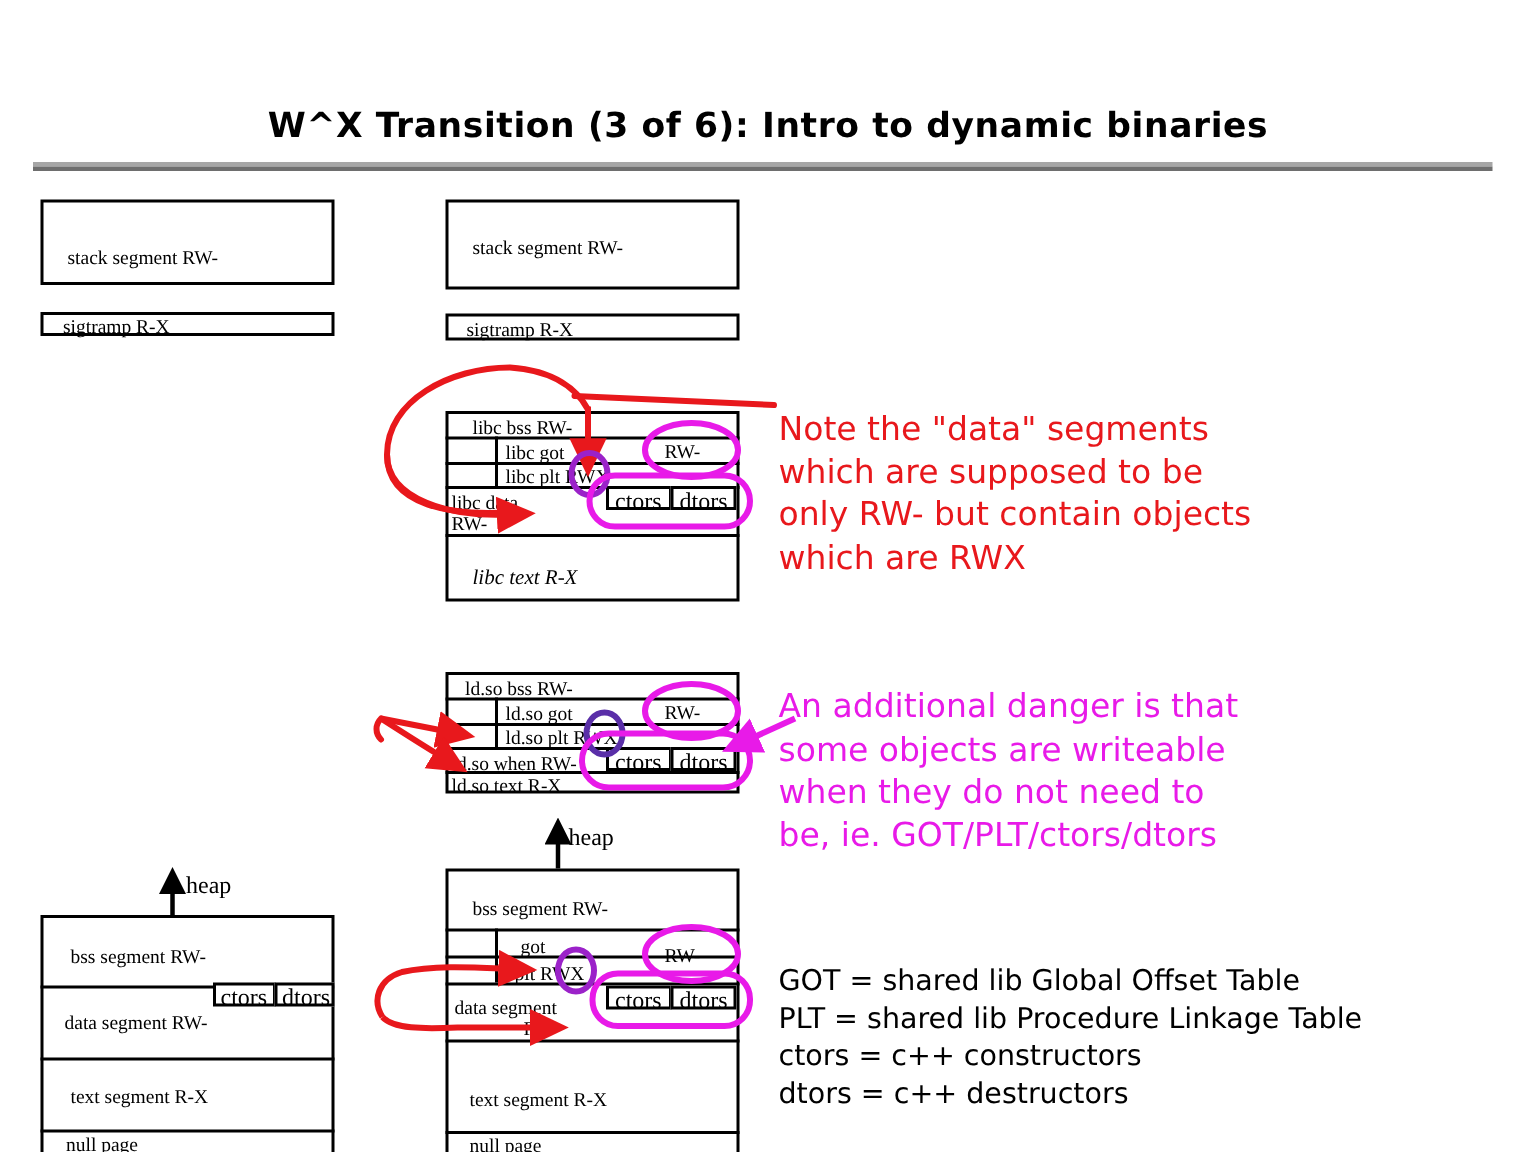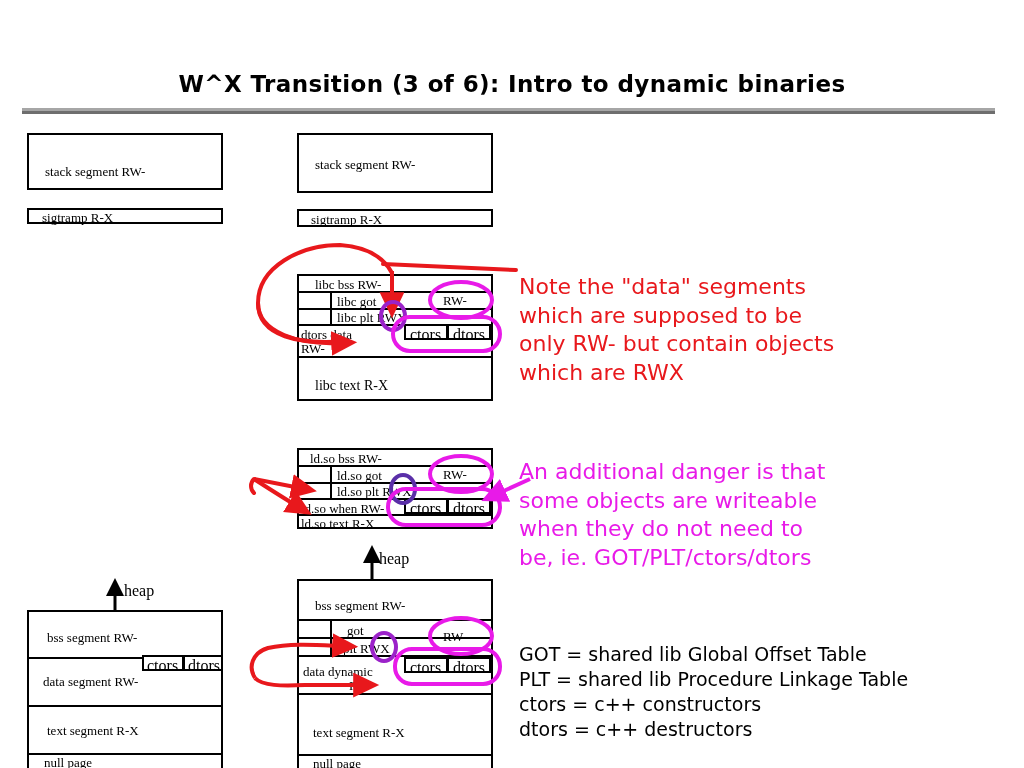--- a/index.html
+++ b/index.html
@@ -21,21 +21,21 @@
 
   
   .box{position:absolute;box-sizing:border-box;border:2px solid #000;background:#fff;}
   .hline{position:absolute;background:#000;height:2px;}
   .vline{position:absolute;background:#000;width:2px;}
   .lbl{
     position:absolute;font-family:"Liberation Serif",serif;color:#000;
     white-space:nowrap;line-height:1;
   }
   .s13{font-size:13px;}
-  .s14{font-size:14px;}
+  .s14{font-size:14px;font-style:italic;}
   .s12{font-size:16px;}
 
   
   .note{
     position:absolute;font-family:"DejaVu Sans",sans-serif;
     line-height:1.30;white-space:pre-line;font-weight:normal;
   }
   .note.blue{color:#1414d2;font-size:22px;}
   .note.red{color:#e8181c;font-size:22px;}
   .note.mag{color:#e81ae8;font-size:22px;}
@@ -89,21 +89,21 @@
   <div class="hline" style="left:297px;top:311px;width:196px;"></div>
   <div class="vline" style="left:330px;top:246px;height:33px;"></div>
   <div class="lbl s13" style="left:315px;top:233px;">libc bss RW-</div>
   <div class="lbl s13" style="left:337px;top:250px;">libc got</div>
   <div class="lbl s13" style="left:337px;top:266px;">libc plt RWX</div>
   <div class="lbl s13" style="left:443px;top:249px;">RW-</div>
   <div class="box" style="left:404px;top:279px;width:44px;height:16px;"></div>
   <div class="box" style="left:447px;top:279px;width:44px;height:16px;"></div>
   <div class="lbl s12" style="left:410px;top:282px;">ctors</div>
   <div class="lbl s12" style="left:453px;top:282px;">dtors</div>
-  <div class="lbl s13" style="left:301px;top:283px;">dtors data</div>
+  <div class="lbl s13" style="left:301px;top:283px;">libc data</div>
   <div class="lbl s13" style="left:301px;top:297px;">RW-</div>
   <div class="lbl s14" style="left:315px;top:334px;">libc text R-X</div>
 
   <div class="box" style="left:297px;top:403px;width:196px;height:81px;"></div>
   <div class="hline" style="left:297px;top:420px;width:196px;"></div>
   <div class="hline" style="left:297px;top:437px;width:196px;"></div>
   <div class="hline" style="left:297px;top:453px;width:196px;"></div>
   <div class="hline" style="left:297px;top:469px;width:196px;"></div>
   <div class="vline" style="left:330px;top:420px;height:33px;"></div>
   <div class="lbl s13" style="left:310px;top:407px;">ld.so bss RW-</div>
@@ -127,21 +127,21 @@
   <div class="hline" style="left:297px;top:709px;width:196px;"></div>
   <div class="vline" style="left:330px;top:574px;height:36px;"></div>
   <div class="lbl s13" style="left:315px;top:554px;">bss segment RW-</div>
   <div class="lbl s13" style="left:347px;top:579px;">got</div>
   <div class="lbl s13" style="left:343px;top:597px;">plt  RWX</div>
   <div class="lbl s13" style="left:443px;top:585px;">RW-</div>
   <div class="box" style="left:404px;top:612px;width:44px;height:16px;"></div>
   <div class="box" style="left:447px;top:612px;width:44px;height:16px;"></div>
   <div class="lbl s12" style="left:410px;top:615px;">ctors</div>
   <div class="lbl s12" style="left:453px;top:615px;">dtors</div>
-  <div class="lbl s13" style="left:303px;top:620px;">data dynamic</div>
+  <div class="lbl s13" style="left:303px;top:620px;">data segment</div>
   <div class="lbl s13" style="left:349px;top:634px;">RW-</div>
   <div class="lbl s13" style="left:313px;top:681px;">text segment R-X</div>
   <div class="lbl s13" style="left:313px;top:712px;">null page</div>
 
   <div class="note red" style="left:519px;top:228px;width:480px;">Note the "data" segments
 which are supposed to be
 only RW- but contain objects
 which are RWX</div>
   <div class="note mag" style="left:519px;top:413px;width:480px;">An additional danger is that
 some objects are writeable

